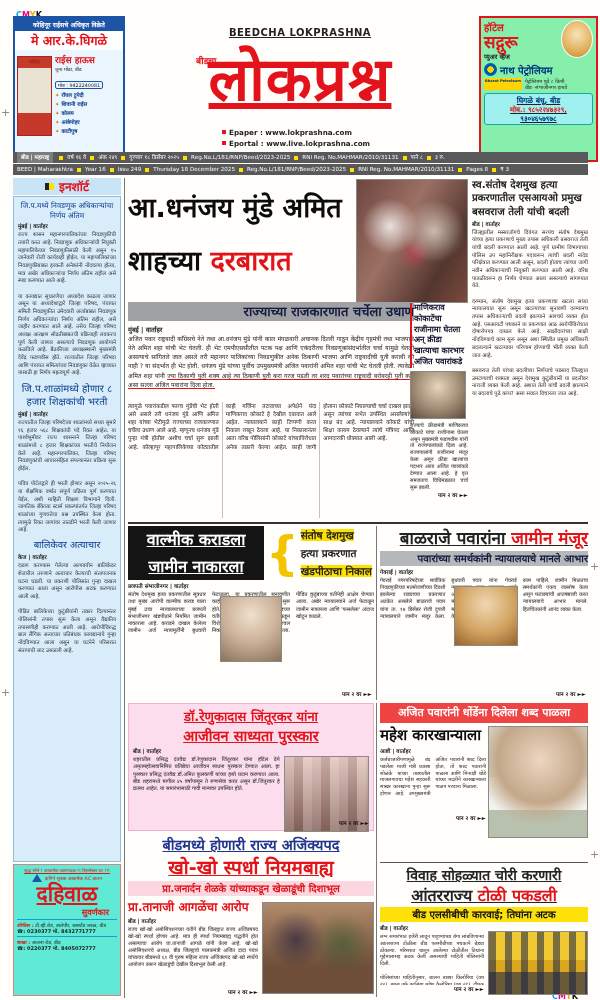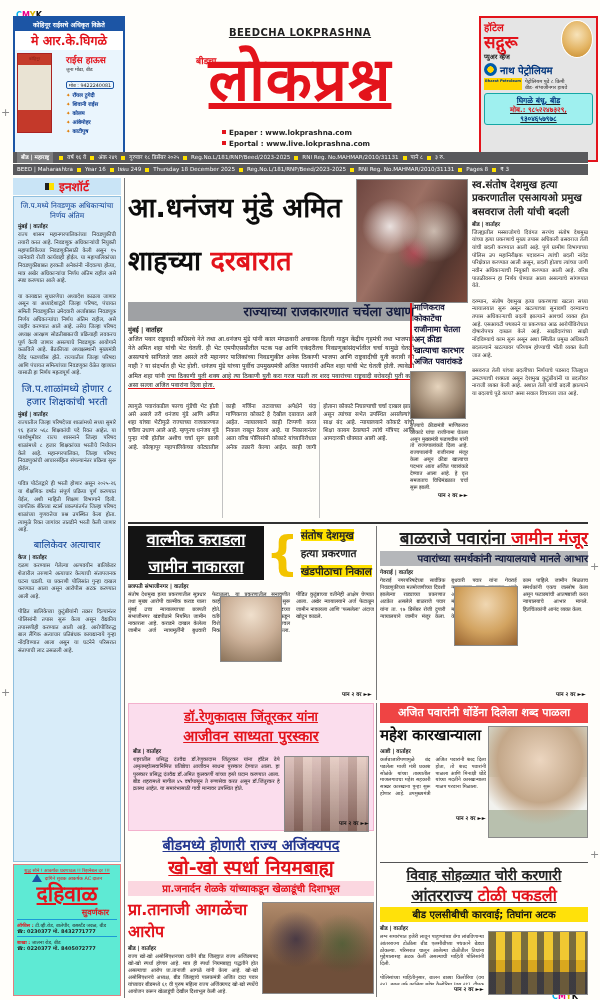--- a/index.html
+++ b/index.html
@@ -25,21 +25,21 @@
   .ysq{display:inline-block;width:4px;height:4px;background:#ffe100;margin:0 4px;flex:0 0 auto;}
   .ib-first{background:#7b7c7e;padding:0 4px;margin-right:2px;}
   
   .adl{border:2px solid #1c55a5;background:#eaf5fd;}
   .adl-head{background:#1c55a5;color:#fff;font-size:6.3px;text-align:center;padding:2px 1px;font-weight:700;}
   .adl-name{color:#e3131b;font-size:12.5px;font-weight:800;text-align:center;background:#fff;padding:1px 0;}
   .ph-rice{width:33px;height:76px;background:linear-gradient(180deg,#c43b2a 0 14%,#e9e3d3 14% 72%,#c4392a 72% 100%);
            border:1px solid #a22;color:#7d1a10;font-size:4px;text-align:center;padding-top:2px;}
   .adl-item{font-size:5.4px;color:#0b3d91;font-weight:700;line-height:1.65;}
   .dot{color:#e07b00;}
-  .adr{background:#e5e5e5;border:2px solid #e3131b;}
+  .adr{background:#86efac;border:2px solid #e3131b;}
   .ph-saint{width:30px;height:36px;border-radius:50%;border:1.5px solid #fff;
             background:radial-gradient(circle at 50% 38%,#f7e3ba,#e3b463 55%,#c4882a);}
   .bp{width:13px;height:13px;border-radius:50%;flex:0 0 auto;
       background:radial-gradient(circle,#ffd400 0 34%,#005baa 35%);}
   .bp-label{background:#ffd400;color:#00357d;font-size:3.6px;font-weight:700;text-align:center;padding:1px;}
   .adr-cyan{background:#9ff0ef;border:1px solid #15a7a5;border-radius:3px;padding:1px 2px;}
   
   .insh-head{background:#c9e4f6;display:flex;align-items:center;justify-content:center;gap:5px;}
   .insh-ico{width:9px;height:7px;background:linear-gradient(90deg,#222 0 45%,#ffe100 45%);}
   .insh{background:#d8ecf9;border:1px solid #90bfde;padding:4px 4px;}
@@ -92,21 +92,21 @@
   </div>
   <div class="regmark" style="left:1px;top:106px;">+</div>
   <div class="regmark" style="left:590px;top:106px;">+</div>
   <div class="regmark" style="left:1px;top:686px;">+</div>
   <div class="regmark" style="left:590px;top:560px;">+</div>
   <div class="regmark" style="left:590px;top:848px;">+</div>
 
   <div class="abs adl" style="left:13px;top:16px;width:108px;height:138px;">
     <div class="adl-head">कोहिनूर राईसचे अधिकृत विक्रेते</div>
     <div class="adl-name">मे आर.के.घिगळे</div>
-    <div style="display:flex;gap:14px;padding:3px 2px;">
+    <div style="display:flex;gap:3px;padding:3px 2px;align-items:flex-end;">
       <div class="ph-rice">कोहिनूर</div>
       <div style="flex:1;">
         <div class="red b" style="font-size:9px;">राईस हाऊस</div>
         <div style="font-size:4.8px;">जुना मोंढा, बीड</div>
         <div style="font-size:4.8px;border:1px solid #1c55a5;border-radius:2px;display:inline-block;padding:0 2px;margin:1px 0;">मोब : 9422240081</div>
         <div class="adl-item"><span class="dot">✦</span> <span>रॉयल टुगेदी</span></div>
         <div class="adl-item"><span class="dot">✦</span> <span>शिवानी राईस</span></div>
         <div class="adl-item"><span class="dot">✦</span> <span>कोलम</span></div>
         <div class="adl-item"><span class="dot">✦</span> <span>आंबेमोहर</span></div>
         <div class="adl-item"><span class="dot">✦</span> <span>काटीपुष</span></div>
@@ -303,21 +303,21 @@
     <div class="by">आष्टी | वार्ताहर</div>
     <div class="j" style="width:106px;height:58px;column-count:2;column-gap:5px;font-size:5px;line-height:1.38;overflow:hidden;">कर्जबाजारीपणामुळे बंद पडलेला माजी मंत्री प्रकाश सोळंके यांच्या ताब्यातील माजलगावचा महेश सहकारी साखर कारखाना पुन्हा सुरू होणार आहे. उपमुख्यमंत्री अजित पवारांनी शब्द दिला होता, तो शब्द पवारांनी पाळला आणि मिनाक्षी धोंडे यांच्या मदतीने कारखान्याला गाळप परवाना मिळाला.</div>
     <div class="more" style="width:106px;text-align:right;">पान २ वर ►►</div>
   </div>
 
   <div class="abs" style="left:128px;top:834px;width:246px;height:163px;">
     <div class="c b" style="font-size:14.5px;color:#23368f;">बीडमध्ये होणारी राज्य अजिंक्यपद</div>
     <div class="c b red" style="font-size:19px;">खो-खो स्पर्धा नियमबाह्य</div>
     <div class="strap-pink" style="height:15px;font-size:10px;line-height:15px;margin-top:1px;">प्रा.जनार्दन शेळके यांच्याकडून खेळाडूंची दिशाभूल</div>
     <div class="abs photo ph-khokho" style="right:0;top:68px;width:110px;height:90px;"></div>
-    <div class="red b" style="width:130px;font-size:16px;margin-top:2px;">प्रा.तानाजी आगळेंचा आरोप</div>
+    <div class="red b" style="width:130px;font-size:12px;margin-top:2px;">प्रा.तानाजी आगळेंचा आरोप</div>
     <div class="by">बीड | वार्ताहर</div>
     <div class="j" style="width:130px;height:62px;font-size:5.1px;line-height:1.38;overflow:hidden;">राज्य खो-खो असोसिएशनच्या वतीने बीड जिल्ह्यात राज्य अजिंक्यपद खो-खो स्पर्धा होणार आहे. मात्र ही स्पर्धा नियमबाह्य पद्धतीने होत असल्याचा आरोप प्रा.तानाजी आगळे यांनी केला आहे. खो-खो असोसिएशनचे अध्यक्ष, बीड जिल्ह्याचे पालकमंत्री अजित दादा पवार यांच्यावर बीडमध्ये ६१ वी पुरुष महिला राज्य अजिंक्यपद खो-खो स्पर्धेचे आयोजन करून खेळाडूंची देखील दिशाभूल केली आहे.</div>
     <div class="more" style="width:130px;text-align:right;">पान २ वर ►►</div>
   </div>
 
   <div class="vline" style="left:376px;top:703px;height:294px;"></div>
   <div class="hline" style="left:380px;top:862px;width:208px;"></div>
 
   <div class="abs" style="left:380px;top:865px;width:208px;height:132px;">
     <div class="c b" style="font-size:14px;">विवाह सोहळ्यात चोरी करणारी</div>

